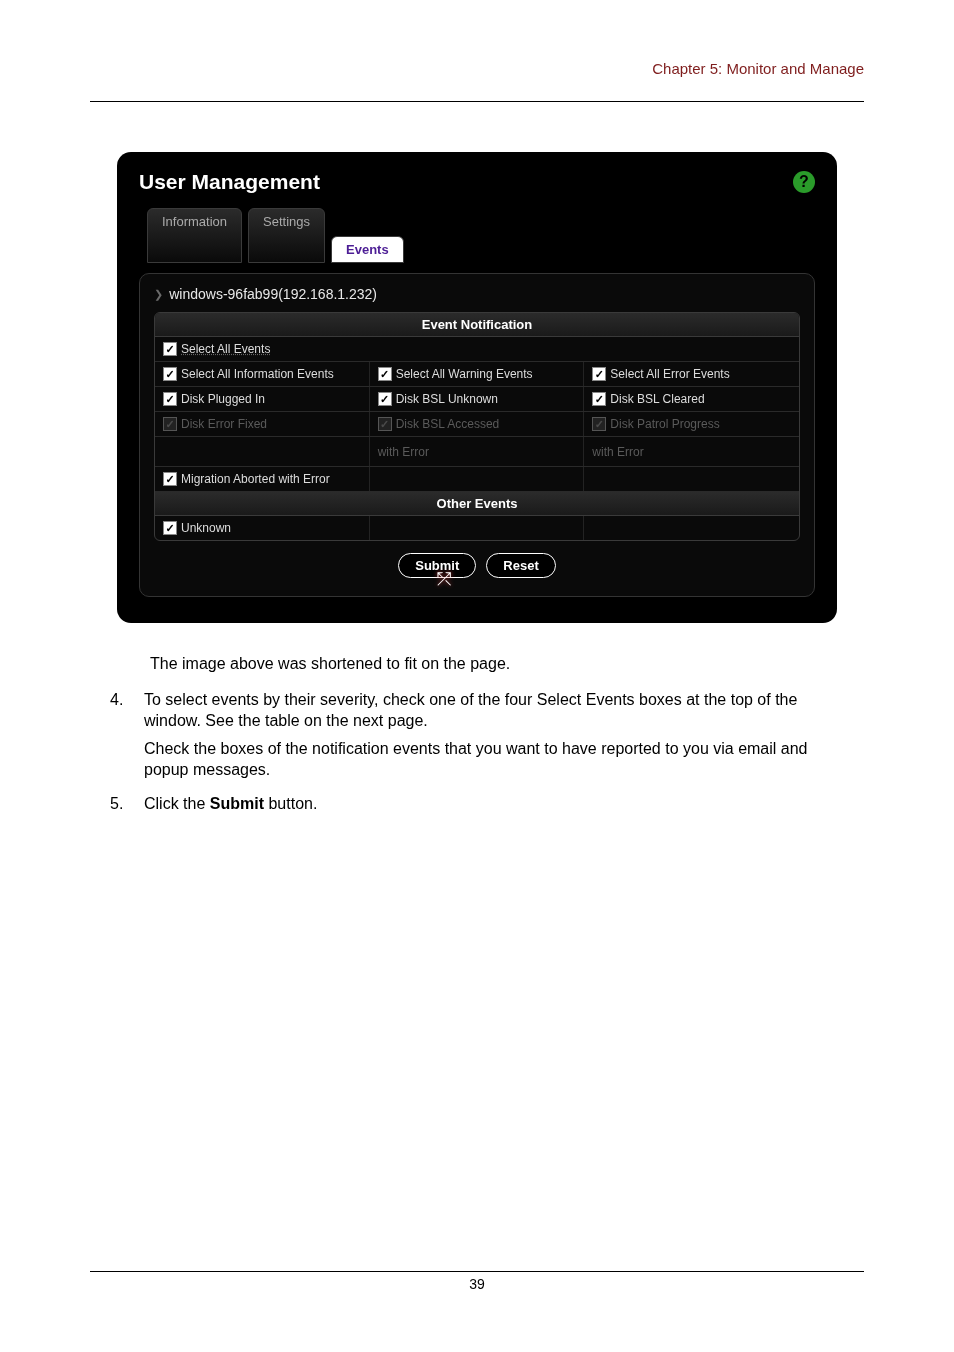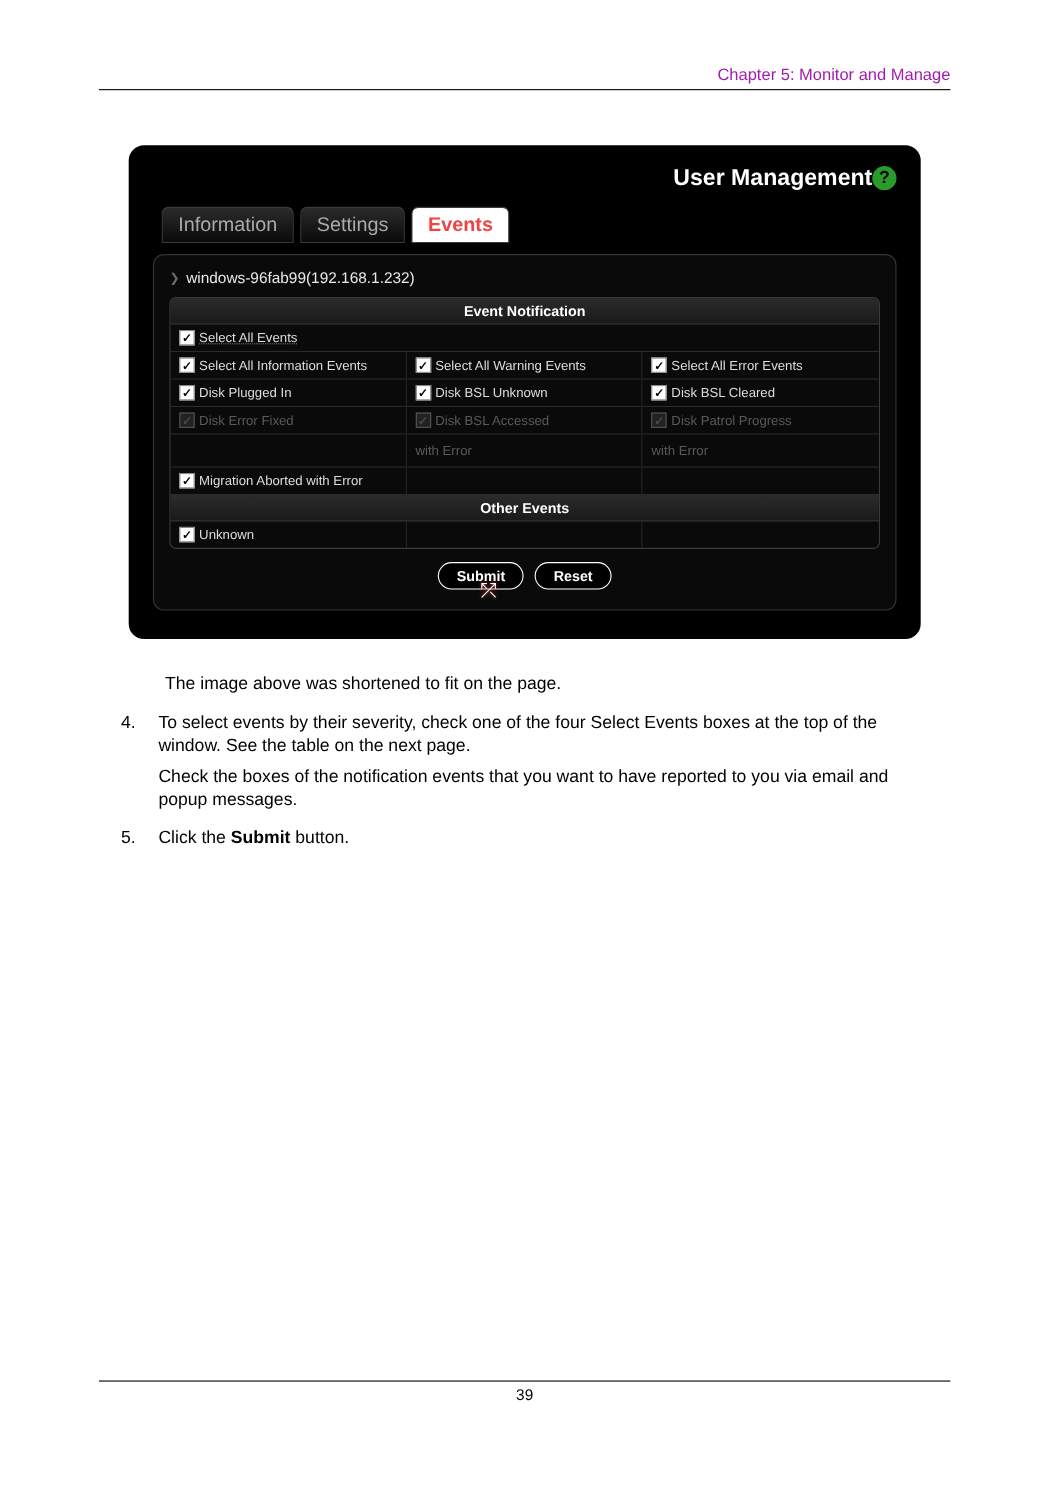--- a/index.html
+++ b/index.html
@@ -12,67 +12,68 @@
     color: #000;
   }
   .page {
     padding: 60px 90px 40px 90px;
     min-height: 1312px;
     position: relative;
   }
   .hdr-right {
     text-align: right;
     font-size: 15px;
-    color: #a21caf;
-    margin-bottom: 4px;
+    color: #7f1d1d;
+    margin-bottom: 24px;
   }
   hr.top-rule { border: none; border-top: 1px solid #000; margin-bottom: 50px; }
 
   .screenshot {
     width: 720px;
     margin: 0 auto 30px auto;
     background: #000;
     border-radius: 14px;
     padding: 18px 22px 26px 22px;
     color: #fff;
     font-family: Verdana, Tahoma, sans-serif;
   }
   .panel-title {
     font-size: 21px;
     font-weight: bold;
     color: #fff;
     display: flex;
     align-items: center;
-    justify-content: flex-end;
+    justify-content: space-between;
     margin-bottom: 14px;
   }
   .help-icon {
     width: 22px; height: 22px;
     background: #2a9b2a;
     border-radius: 50%;
     display: inline-flex;
     align-items: center;
     justify-content: center;
     font-weight: bold;
     color: #000;
     font-size: 16px;
   }
   .tabs { display: flex; gap: 6px; margin-left: 8px; margin-bottom: 10px; }
   .tab {
     padding: 5px 14px;
     border-radius: 6px 6px 0 0;
     background: linear-gradient(#2b2b2b,#0a0a0a);
     border: 1px solid #3a3a3a;
     color: #aaa;
-    font-size: 18px;
+    font-size: 13px;
   }
   .tab.active {
     background: #fff;
-    color: #ef4444;
-    font-weight: bold;
+    color: #4c1d95;
+    font-weight: bold;
+    margin-top: 28px;
   }
 
   .treehost {
     border: 1px solid #343434;
     border-radius: 10px;
     padding: 12px 14px 18px 14px;
     background: #0a0a0a;
   }
   .hostline {
     font-size: 14px;
@@ -165,21 +166,21 @@
     margin-left: 60px;
     margin-right: 20px;
   }
   ol.steps { list-style: none; margin-top: 14px; }
   ol.steps li { display: flex; margin-bottom: 6px; }
   .num { width: 34px; flex-shrink: 0; }
   .li-body p { margin-bottom: 6px; }
 
   .footer {
     position: absolute;
-    left: 90px; right: 90px; bottom: 36px;
+    left: 90px; right: 90px; bottom: 20px;
     border-top: 1px solid #000;
     text-align: center;
     font-size: 14px;
     padding-top: 4px;
   }
 </style>
 </head>
 <body>
 
 <div class="page">

